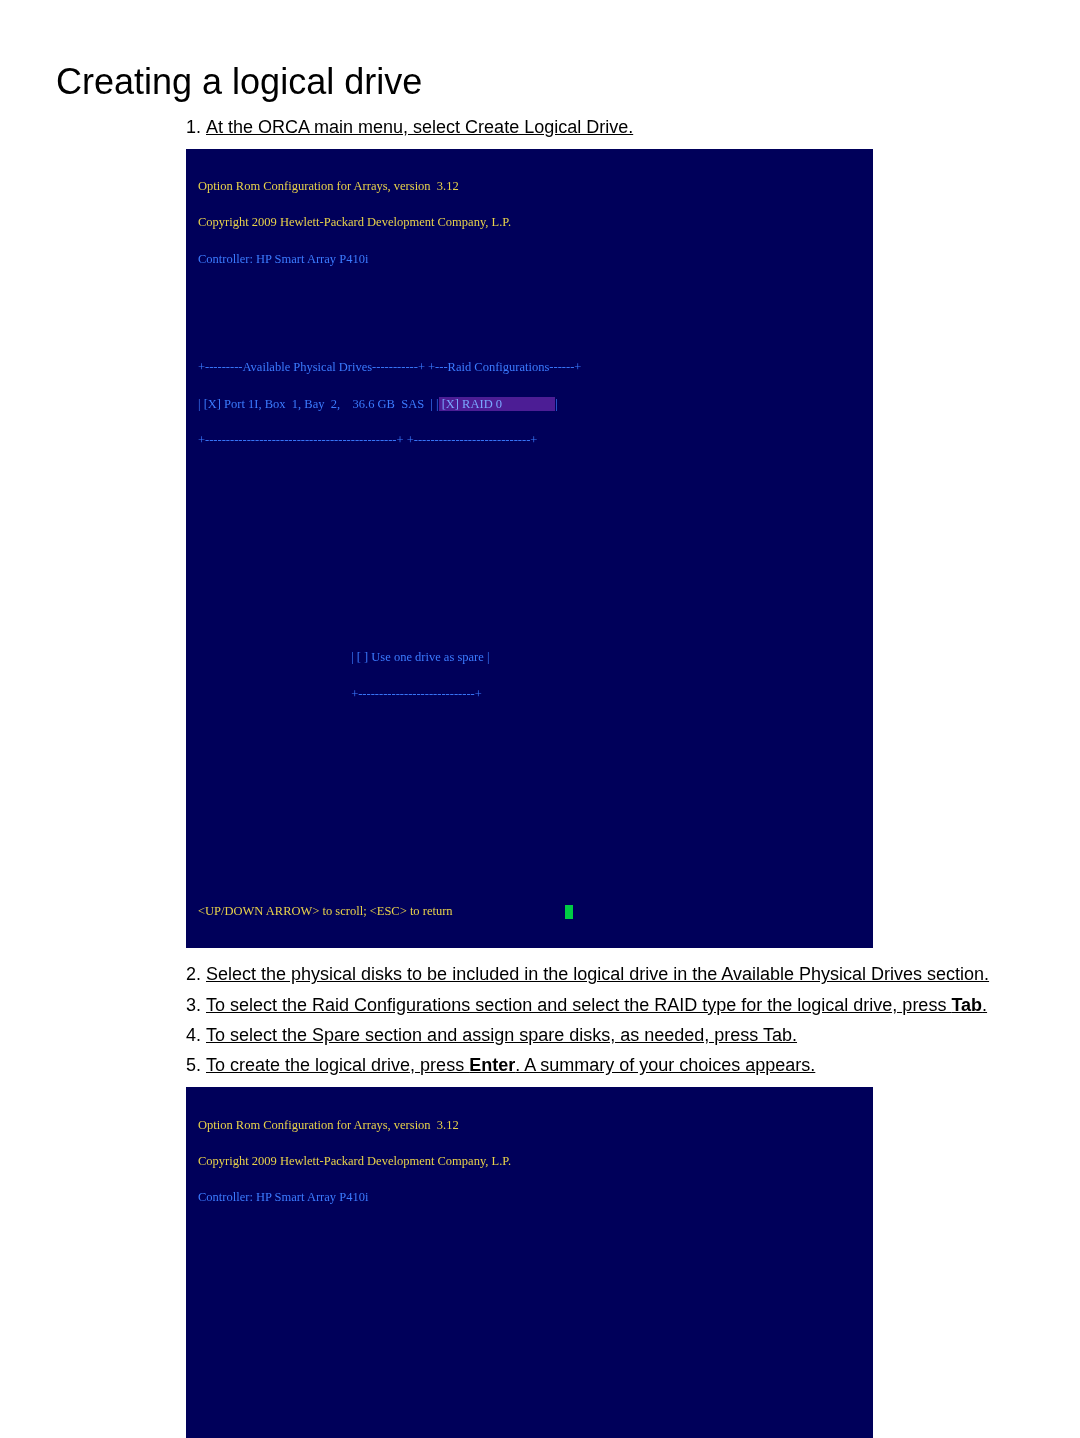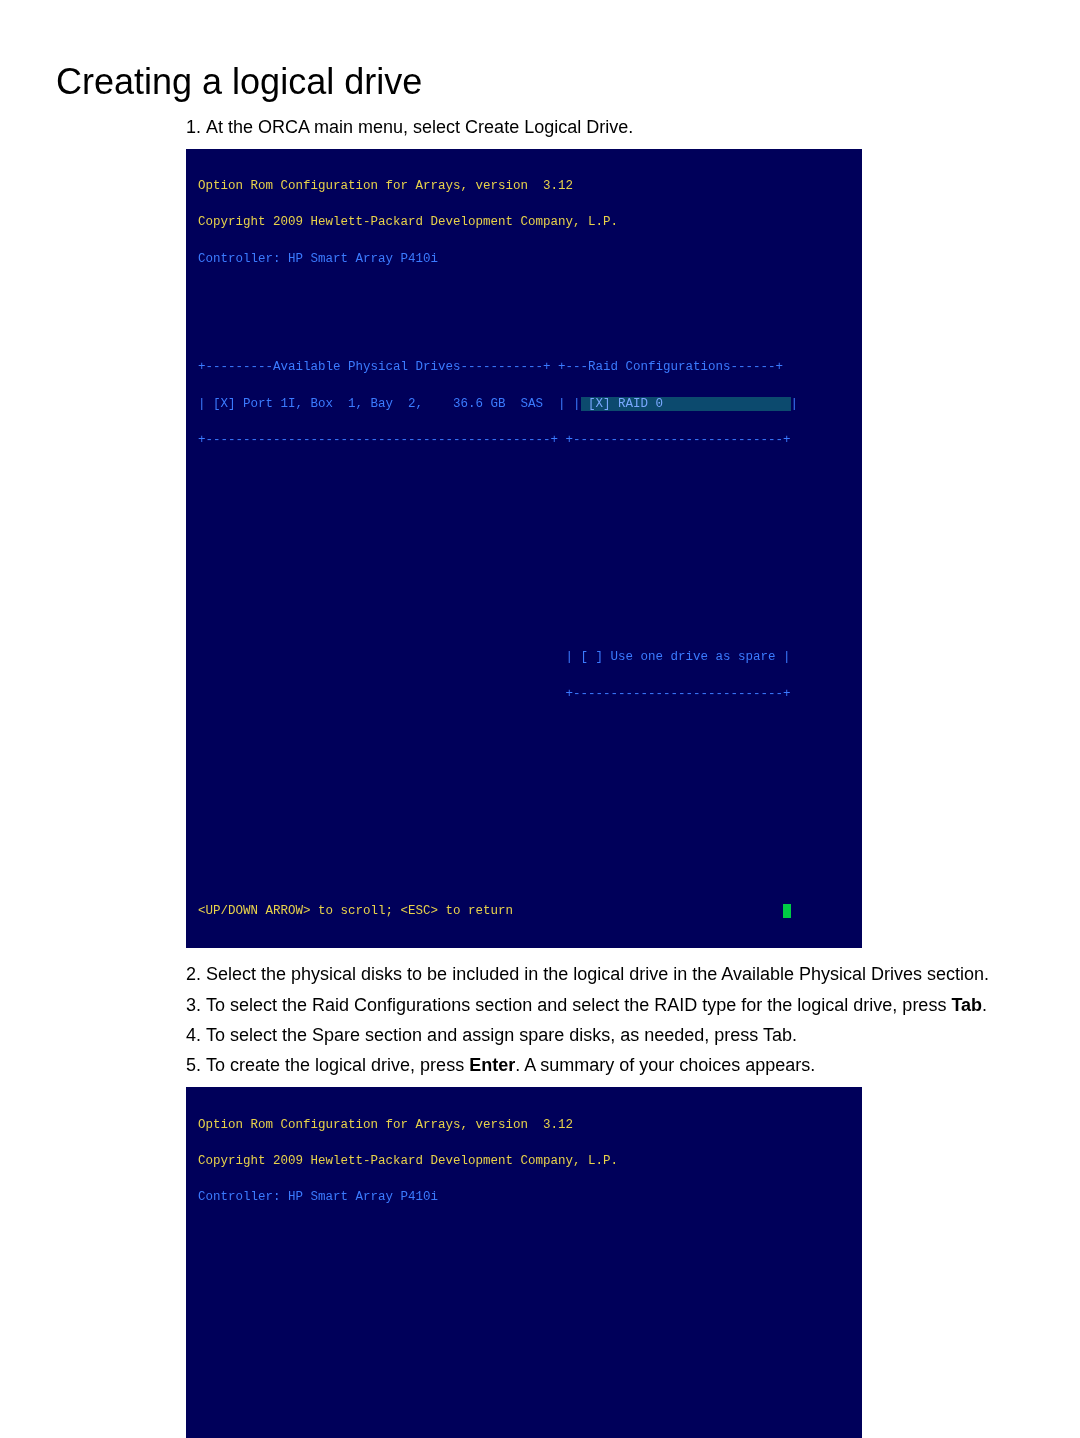--- a/index.html
+++ b/index.html
@@ -16,42 +16,43 @@
   h2 {
     font-weight: 300;
     font-size: 36px;
     margin: 18px 0 8px 0;
     color: #000;
   }
   ol.steps {
     margin: 0 0 10px 0;
     padding-left: 150px;
     list-style-position: outside;
+    text-decoration: underline;
   }
   ol.steps > li {
     margin-bottom: 6px;
     font-weight: 300;
   }
   .bold { font-weight: 700; }
   .term {
     background: #00005a;
     color: #3b7bff;
-    font-family: Liberation Mono, monospace;
+    font-family: Liberation Serif, serif;
     font-size: 12.5px;
     line-height: 1.45;
-    padding: 10px 4px 10px 12px;
+    padding: 10px 15px 10px 12px;
     margin: 8px 8px 14px 130px;
     width: 660px;
     position: relative;
     white-space: pre;
     overflow: hidden;
   }
   .term .yellow { color: #e8d24a; }
   .term .highlight {
-    background: #0c4a6e;
+    background: #4c1d95;
     color: #7aa8ff;
   }
   .term .cursor {
     display: inline-block;
     width: 8px;
     height: 14px;
     background: #00cc44;
     vertical-align: middle;
   }
   .term-row { display:block; }

